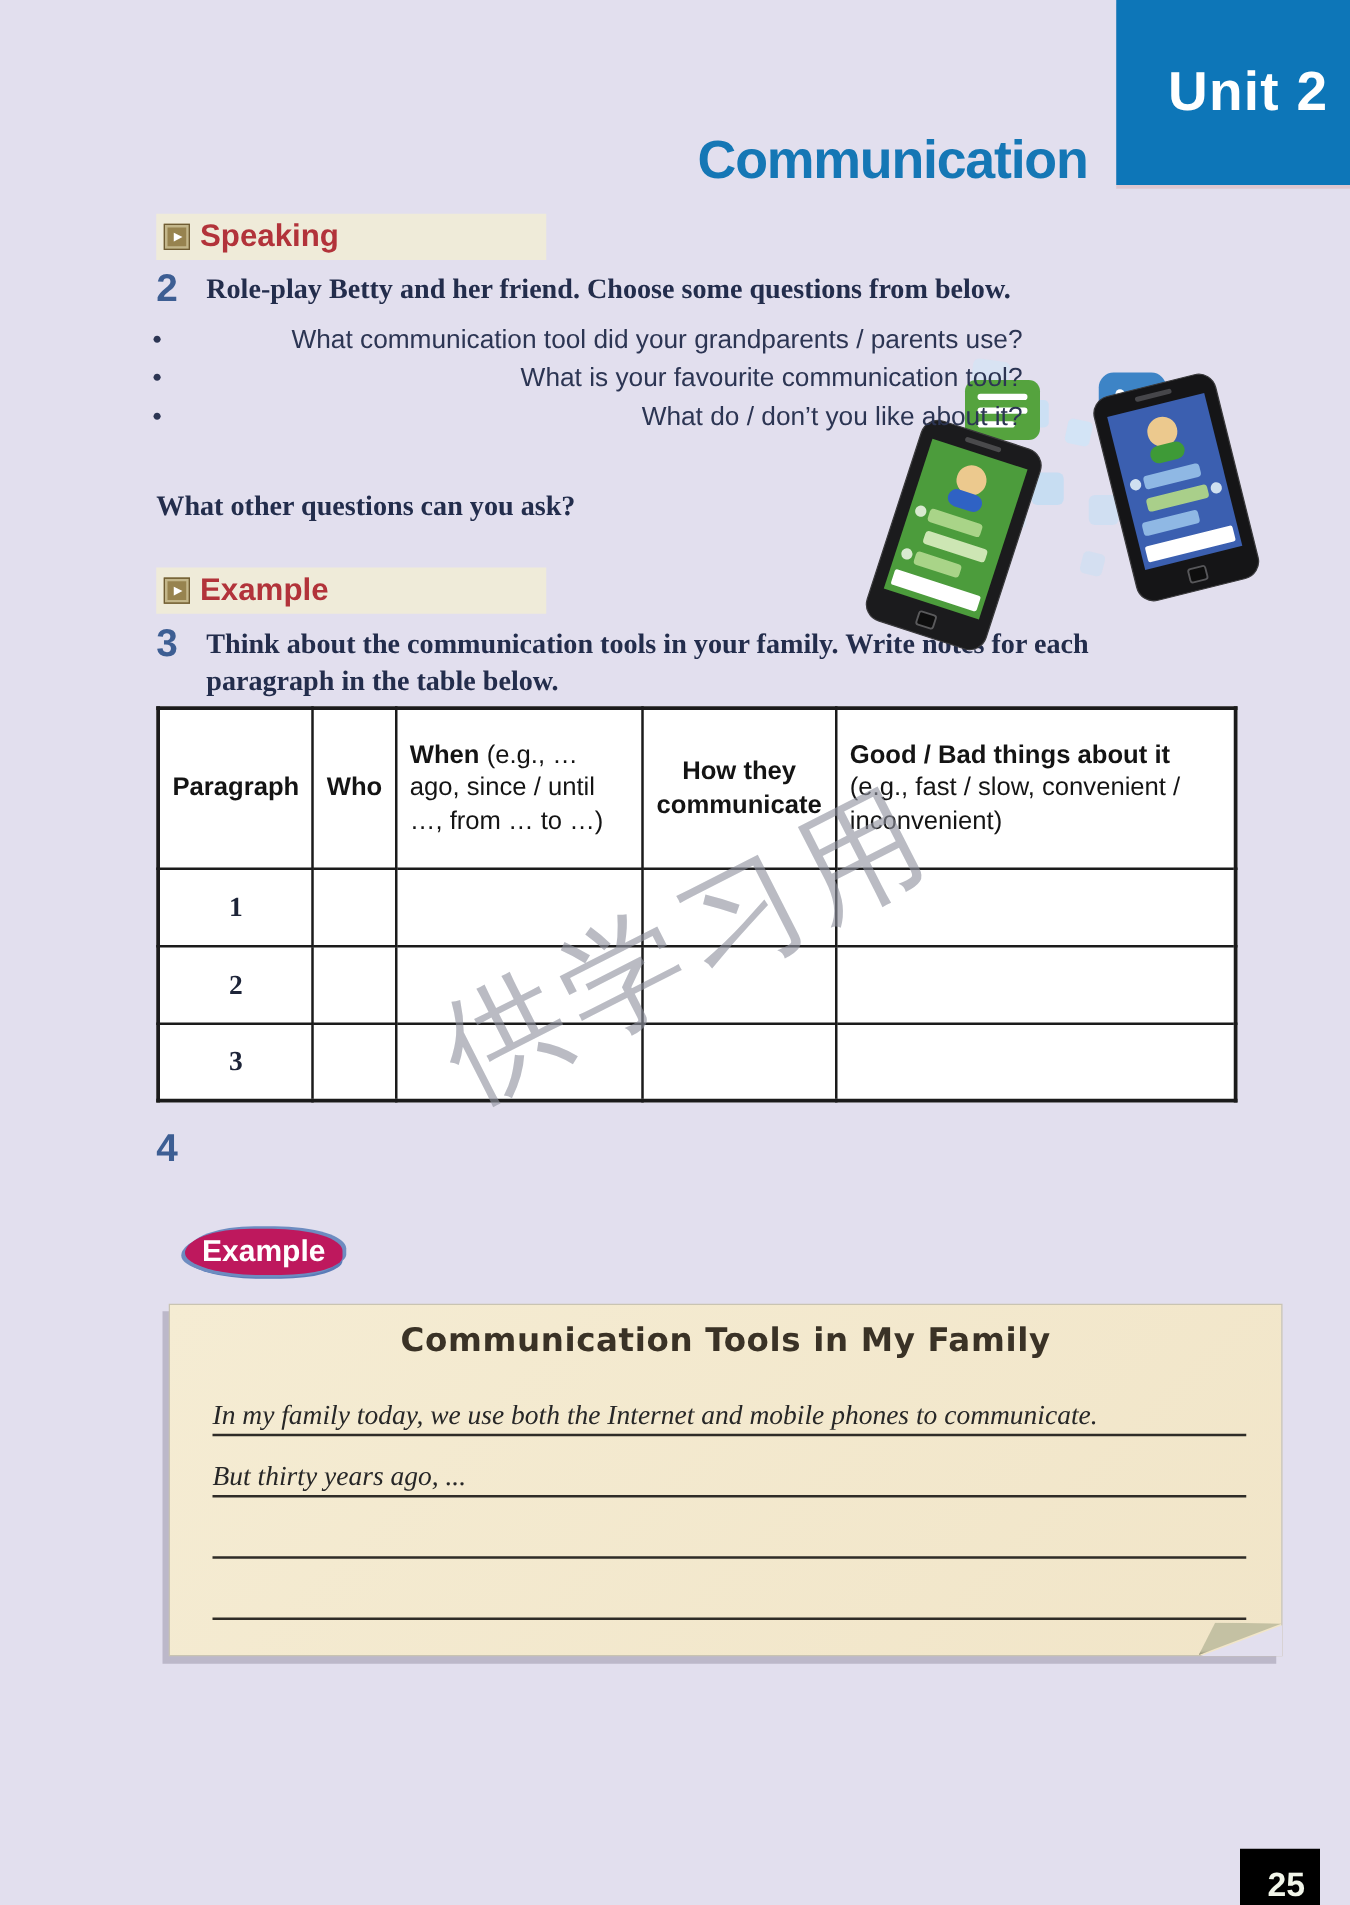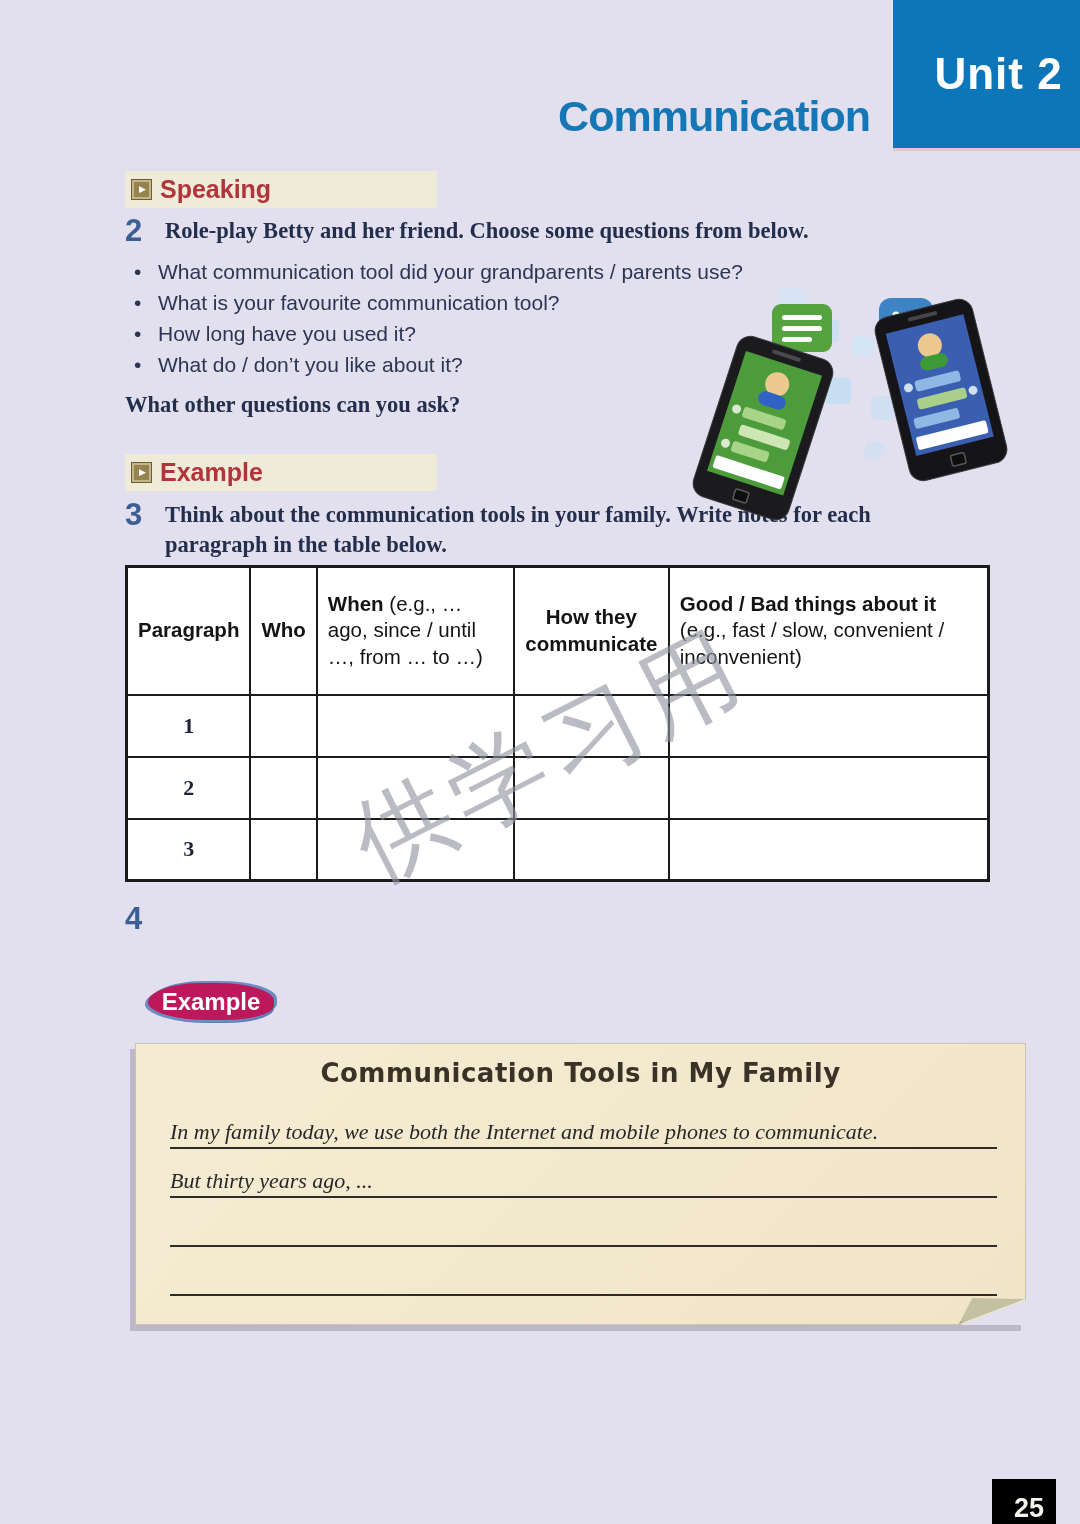--- a/index.html
+++ b/index.html
@@ -3,21 +3,21 @@
 <meta charset="utf-8">
 <style>
   html,body{margin:0;padding:0;background:#cfccdd;}
   .page{position:relative;width:1080px;height:1524px;background:#e2dfee;overflow:hidden;
         font-family:"Liberation Sans", sans-serif;}
 
   
   .unit-box{position:absolute;left:893px;top:0;width:187px;height:148px;background:#0d76b8;
             display:flex;align-items:center;justify-content:center;box-shadow:0 3px 0 rgba(214,170,170,.45);padding-left:12px;}
   .unit-box span{color:#ffffff;font-size:44px;font-weight:bold;letter-spacing:1px;}
-  .page-title{position:absolute;top:92px;left:440px;width:430px;margin:0;text-align:right;
+  .page-title{position:absolute;top:104px;left:440px;width:430px;margin:0;text-align:right;
               color:#1577b5;font-size:43px;font-weight:bold;letter-spacing:-1px;}
 
   
   .sec-bar{position:absolute;left:125px;width:312px;height:37px;background:#efebd9;
            display:flex;align-items:center;padding-left:6px;box-sizing:border-box;}
   .sec-bar.speaking{top:171px;}
   .sec-bar.writing{top:454px;}
   .sec-icon{display:inline-flex;align-items:center;justify-content:center;width:19px;height:19px;
             background:#97834f;border:1px solid #6f5c33;box-shadow:inset 0 0 0 2px #c3b68a;margin-right:8px;}
   .sec-icon i{font-style:normal;color:#ffffff;font-size:9px;line-height:1;transform:translateX(1px);}
@@ -25,21 +25,21 @@
 
   
   .ex-num{position:absolute;left:125px;color:#3d5e93;font-size:31px;font-weight:bold;
           font-family:"Liberation Sans",sans-serif;}
   .ex-text{position:absolute;left:165px;margin:0;color:#232d4c;font-size:22.5px;font-weight:bold;
            font-family:"Liberation Serif",serif;line-height:1.35;}
   .num2{top:213px;} .text2{top:216px;width:820px;}
   .num3{top:497px;} .text3{top:500px;width:800px;}
   .num4{top:901px;} .text4{top:904px;width:740px;}
 
-  .qlist{position:absolute;left:130px;top:256px;margin:0;padding:0;list-style:none;width:700px;z-index:2;}
+  .qlist{position:absolute;left:118px;top:256px;margin:0;padding:0;list-style:none;width:700px;z-index:2;text-align:right;}
   .qlist li{position:relative;padding-left:28px;color:#2c3553;font-size:21px;line-height:31px;}
   .qlist li::before{content:"•";position:absolute;left:4px;color:#2c3553;}
   .followup{position:absolute;left:125px;top:392px;margin:0;color:#232d4c;font-size:22.5px;
             font-weight:bold;font-family:"Liberation Serif",serif;text-align:center;}
 
   
   .illus{position:absolute;left:665px;top:278px;z-index:1;}
 
   
   .notes-table{position:absolute;left:125px;top:565px;border-collapse:collapse;table-layout:fixed;
@@ -97,21 +97,20 @@
       </span>
     <span class="sec-title">Speaking</span>
   </div>
 
   <span class="ex-num num2">2</span>
   <p class="ex-text text2">Role-play Betty and her friend. Choose some questions from below.</p>
 
   <ul class="qlist">
     <li>What communication tool did your grandparents / parents use?</li>
     <li>What is your favourite communication tool?</li>
-    <li>How long have you used it?</li>
     <li>What do / don’t you like about it?</li>
   </ul>
 
   <p class="followup">What other questions can you ask?</p>
 
   <svg class="illus" width="350" height="245" viewBox="0 0 350 245">
     <g>
       <rect x="112" y="10" width="30" height="30" rx="5" fill="#cfe5f7" opacity="0.55" transform="rotate(8 127 25)"></rect>
       <rect x="152" y="42" width="22" height="22" rx="4" fill="#c4e0f5" opacity="0.75"></rect>
       <rect x="124" y="76" width="18" height="18" rx="4" fill="#cfe5f7" opacity="0.6" transform="rotate(-10 133 85)"></rect>

